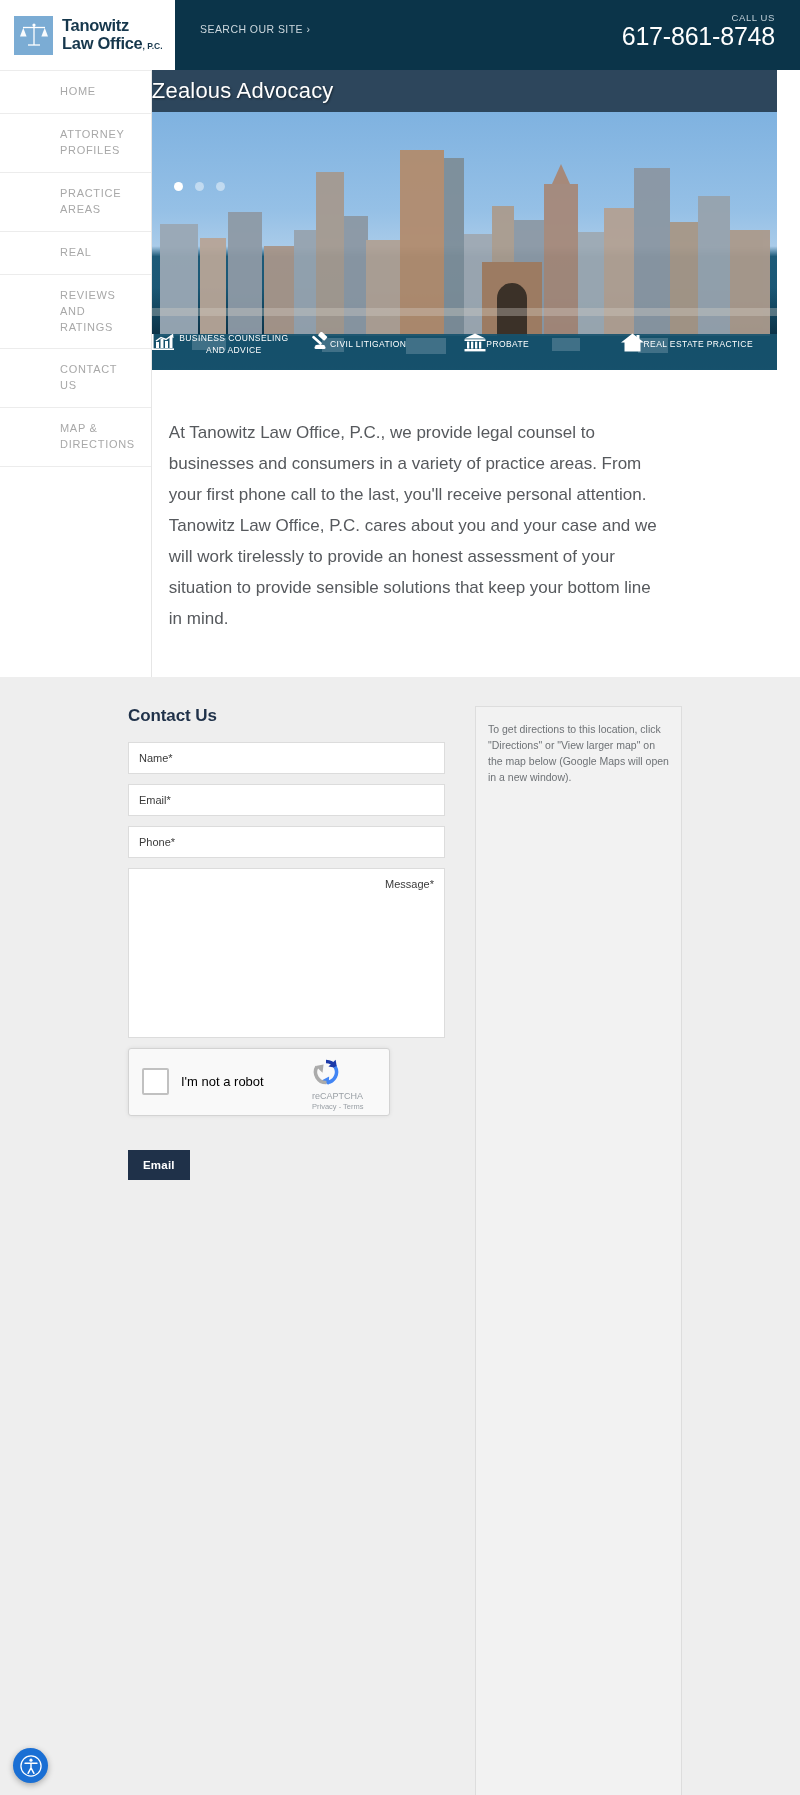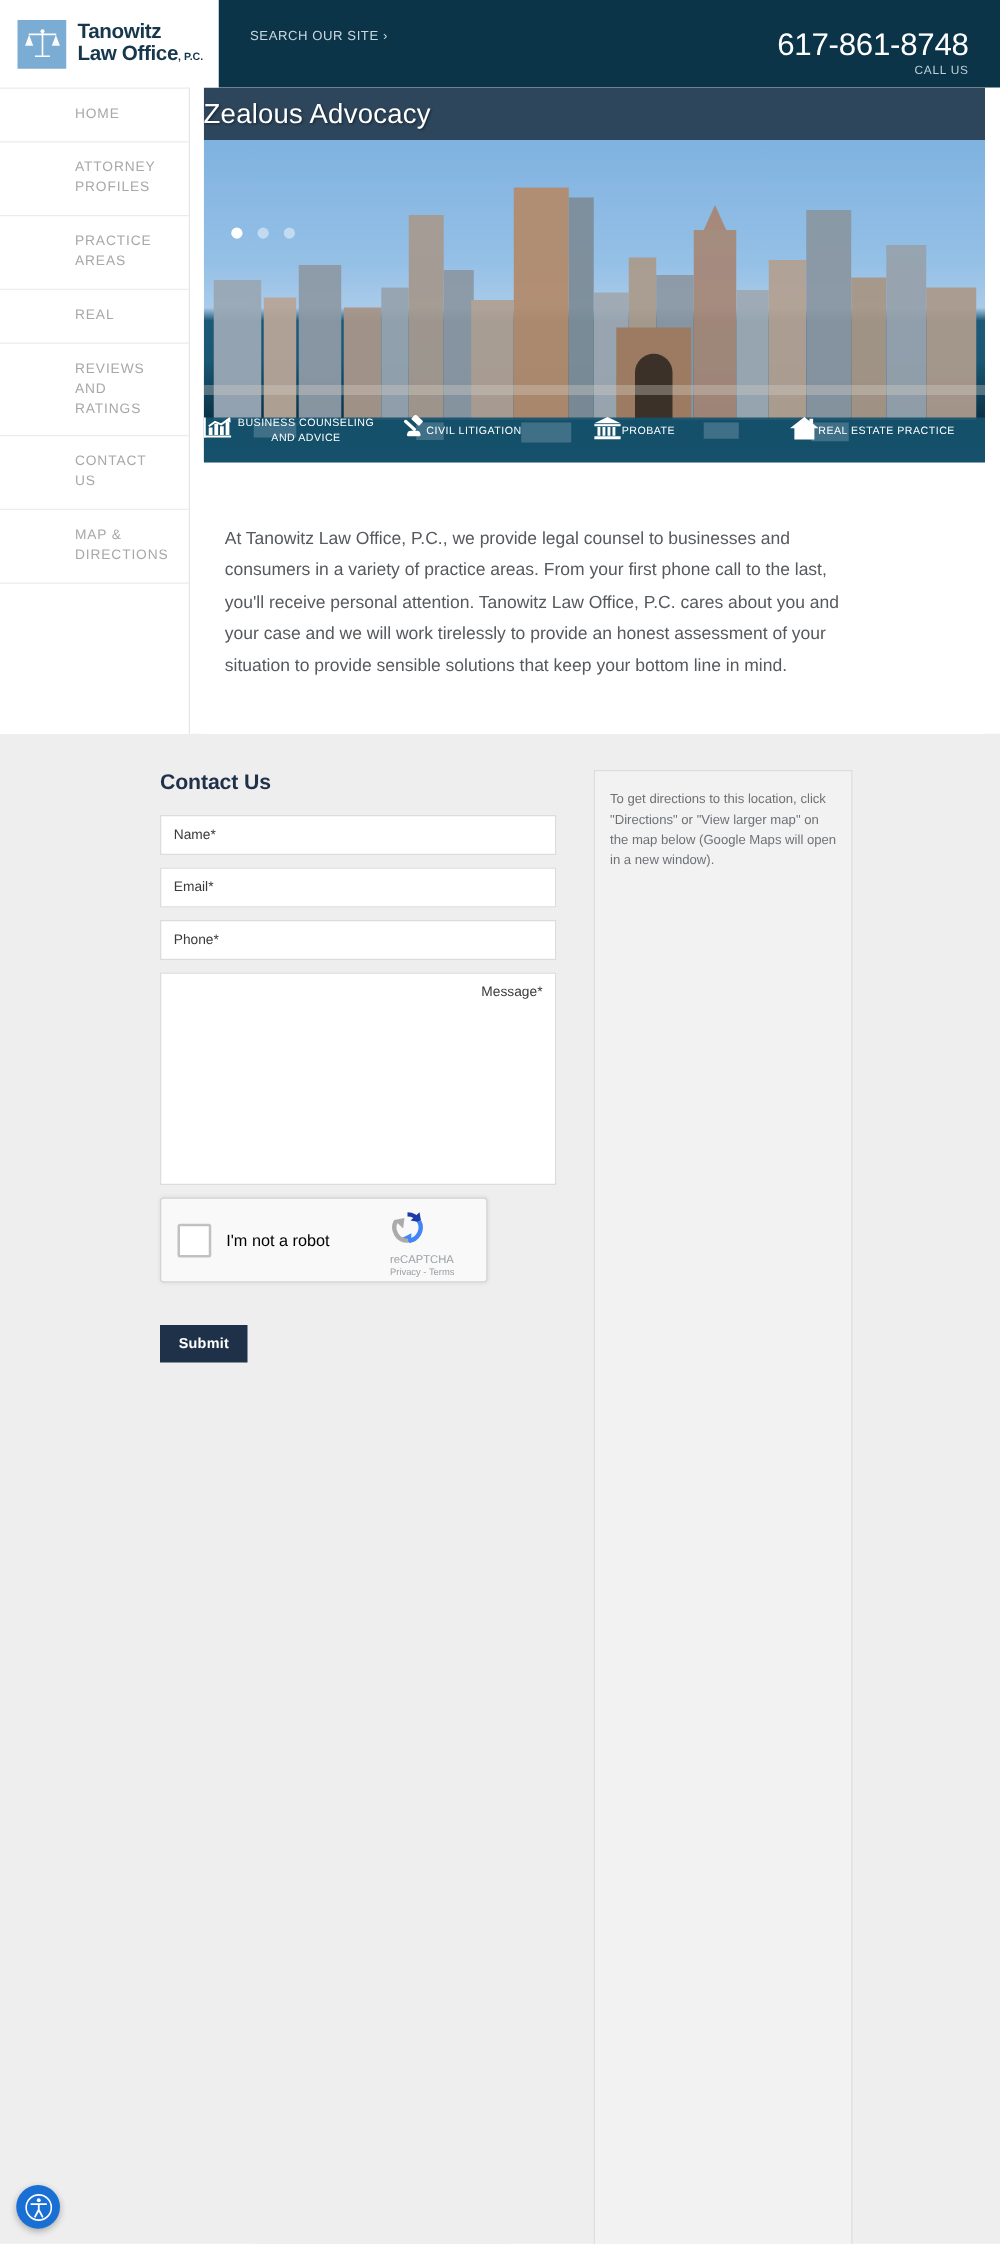--- a/index.html
+++ b/index.html
@@ -39,30 +39,29 @@
   }
   .search-link {
     position: absolute; left: 25px; top: 23px;
     color: #cdd8de; font-size: 10.5px; letter-spacing: .45px;
     text-decoration: none;
   }
   .call-us {
     position: absolute; right: 25px; top: 12px;
     color: #c2d0d8; font-size: 9.5px; letter-spacing: .6px;
     text-align: right;
-    margin-top: 39px;
   }
   .phone {
     position: absolute; right: 25px; top: 22px;
     color: #ffffff; font-size: 25px; letter-spacing: -0.2px;
     text-decoration: none; font-weight: 400;
   }
 
   
-  .cols { display: flex; width: 677px; gap: 11px; }
+  .cols { display: flex; width: 677px; }
   .sidebar { width: 175px; background: #ffffff; border-right: 1px solid #e6e6e6; }
   .nav-item {
     border-bottom: 1px solid #ececec;
     padding: 13px 16px 13px 60px;
     color: #a8a8a8; font-size: 11px; letter-spacing: .7px;
     line-height: 1.45; cursor: pointer; min-height: 38px;
     display: flex; align-items: center;
   }
   .nav-item:first-child { border-top: 1px solid #ececec; }
 
@@ -102,21 +101,21 @@
     color: #ffffff; font-size: 8.5px; letter-spacing: .4px;
     text-align: center; margin-top: 5px; line-height: 1.35; max-width: 120px;
   }
 
   
   .intro {
     padding: 48px 20px 42px 17px;
     background: #fff;
   }
   .intro p {
-    font-size: 14px; line-height: 1.82; color: #56595d;
+    font-size: 17px; line-height: 1.82; color: #56595d;
     max-width: 497px;
   }
 
   
   .contact-section {
     width: 800px; background: #eeeeee; display: flex;
     padding-top: 1px; min-height: 1255px;
   }
   .form-col { width: 475px; padding: 28px 30px 0 128px; }
   .form-col h2 {
@@ -377,21 +376,21 @@
           <path d="M26.4 10 a12 12 0 0 1 -9.4 18" stroke="#4285f4" stroke-width="4" fill="none"></path>
           <polygon points="19,30.5 11,25.6 19.6,21.2" fill="#4285f4"></polygon>
           <path d="M16.6 28 A12 12 0 0 1 5.6 10" stroke="#ababab" stroke-width="4" fill="none"></path>
           <polygon points="4,9.2 13.2,7.4 12,16.8" fill="#ababab"></polygon>
         </svg>
         <div class="rc-name">reCAPTCHA</div>
         <div class="rc-links">Privacy - Terms</div>
       </div>
     </div>
 
-    <button class="submit-btn">Submit</button>
+    <button class="submit-btn">Email</button>
   </div>
 
   <div class="side-col">
     <div class="directions-box">
       <p>To get directions to this location, click "Directions" or "View larger map" on the map below (Google Maps will open in a new window).</p>
     </div>
   </div>
 </div>
 
 <div class="a11y">

